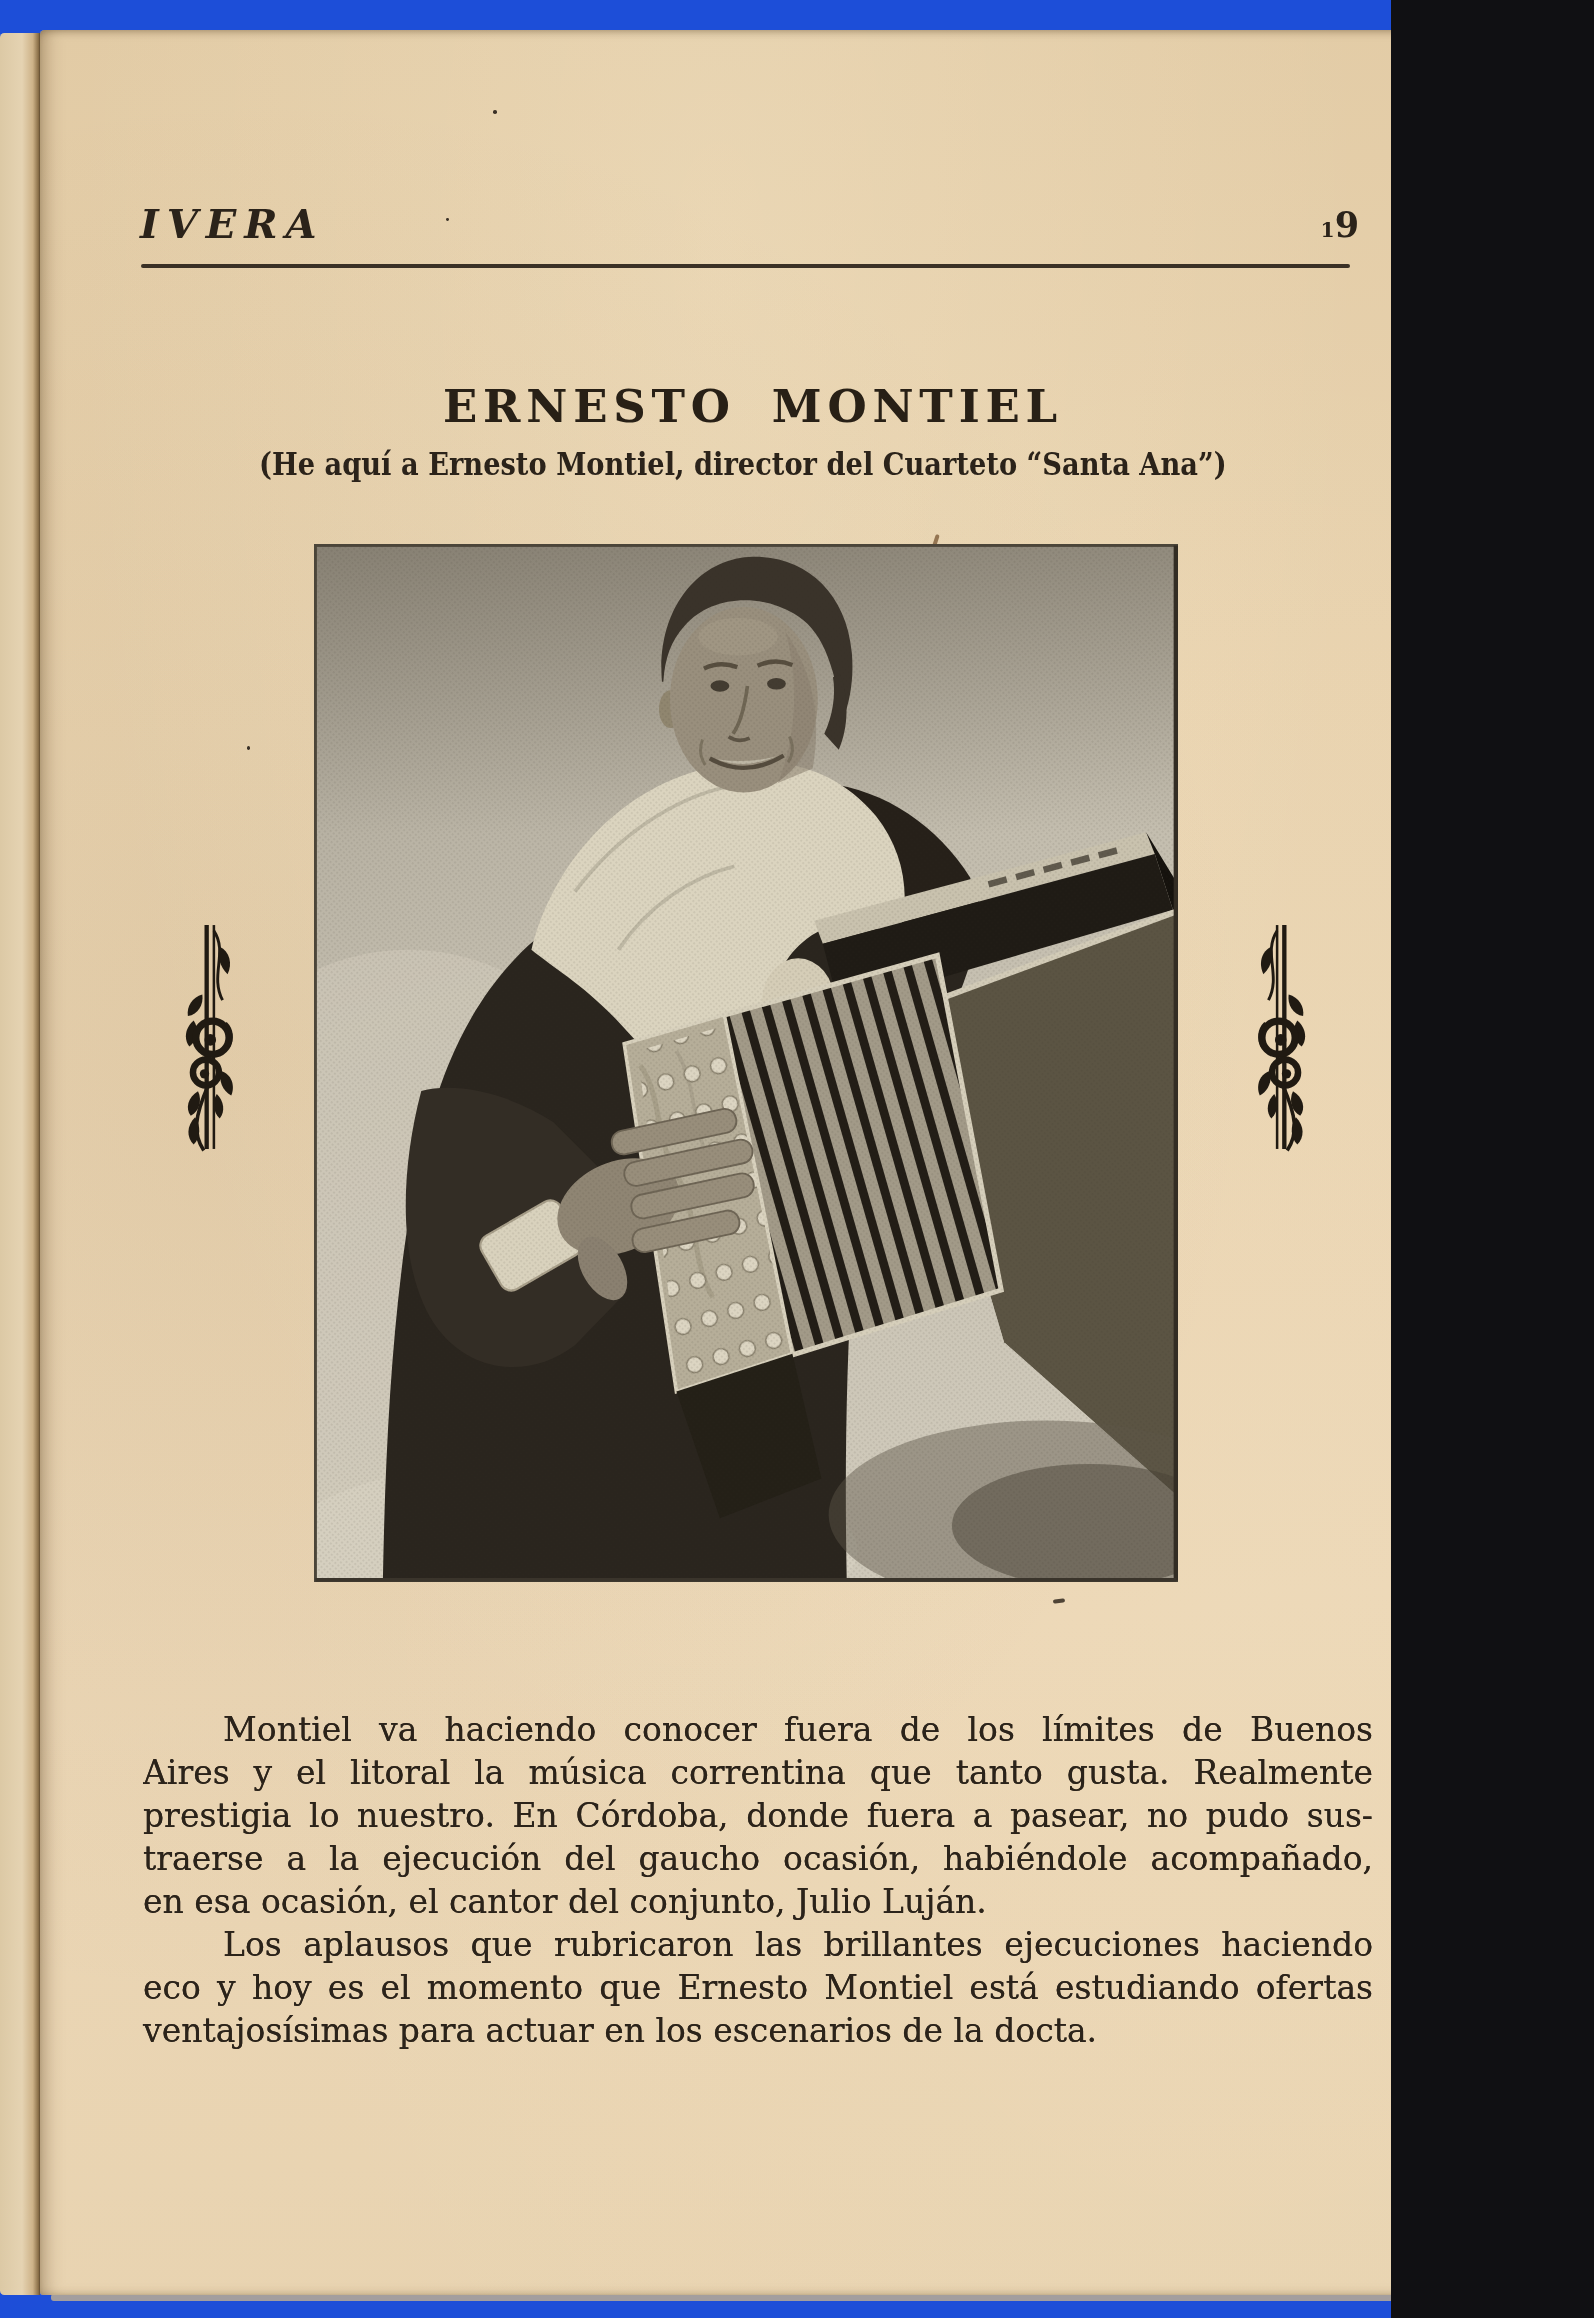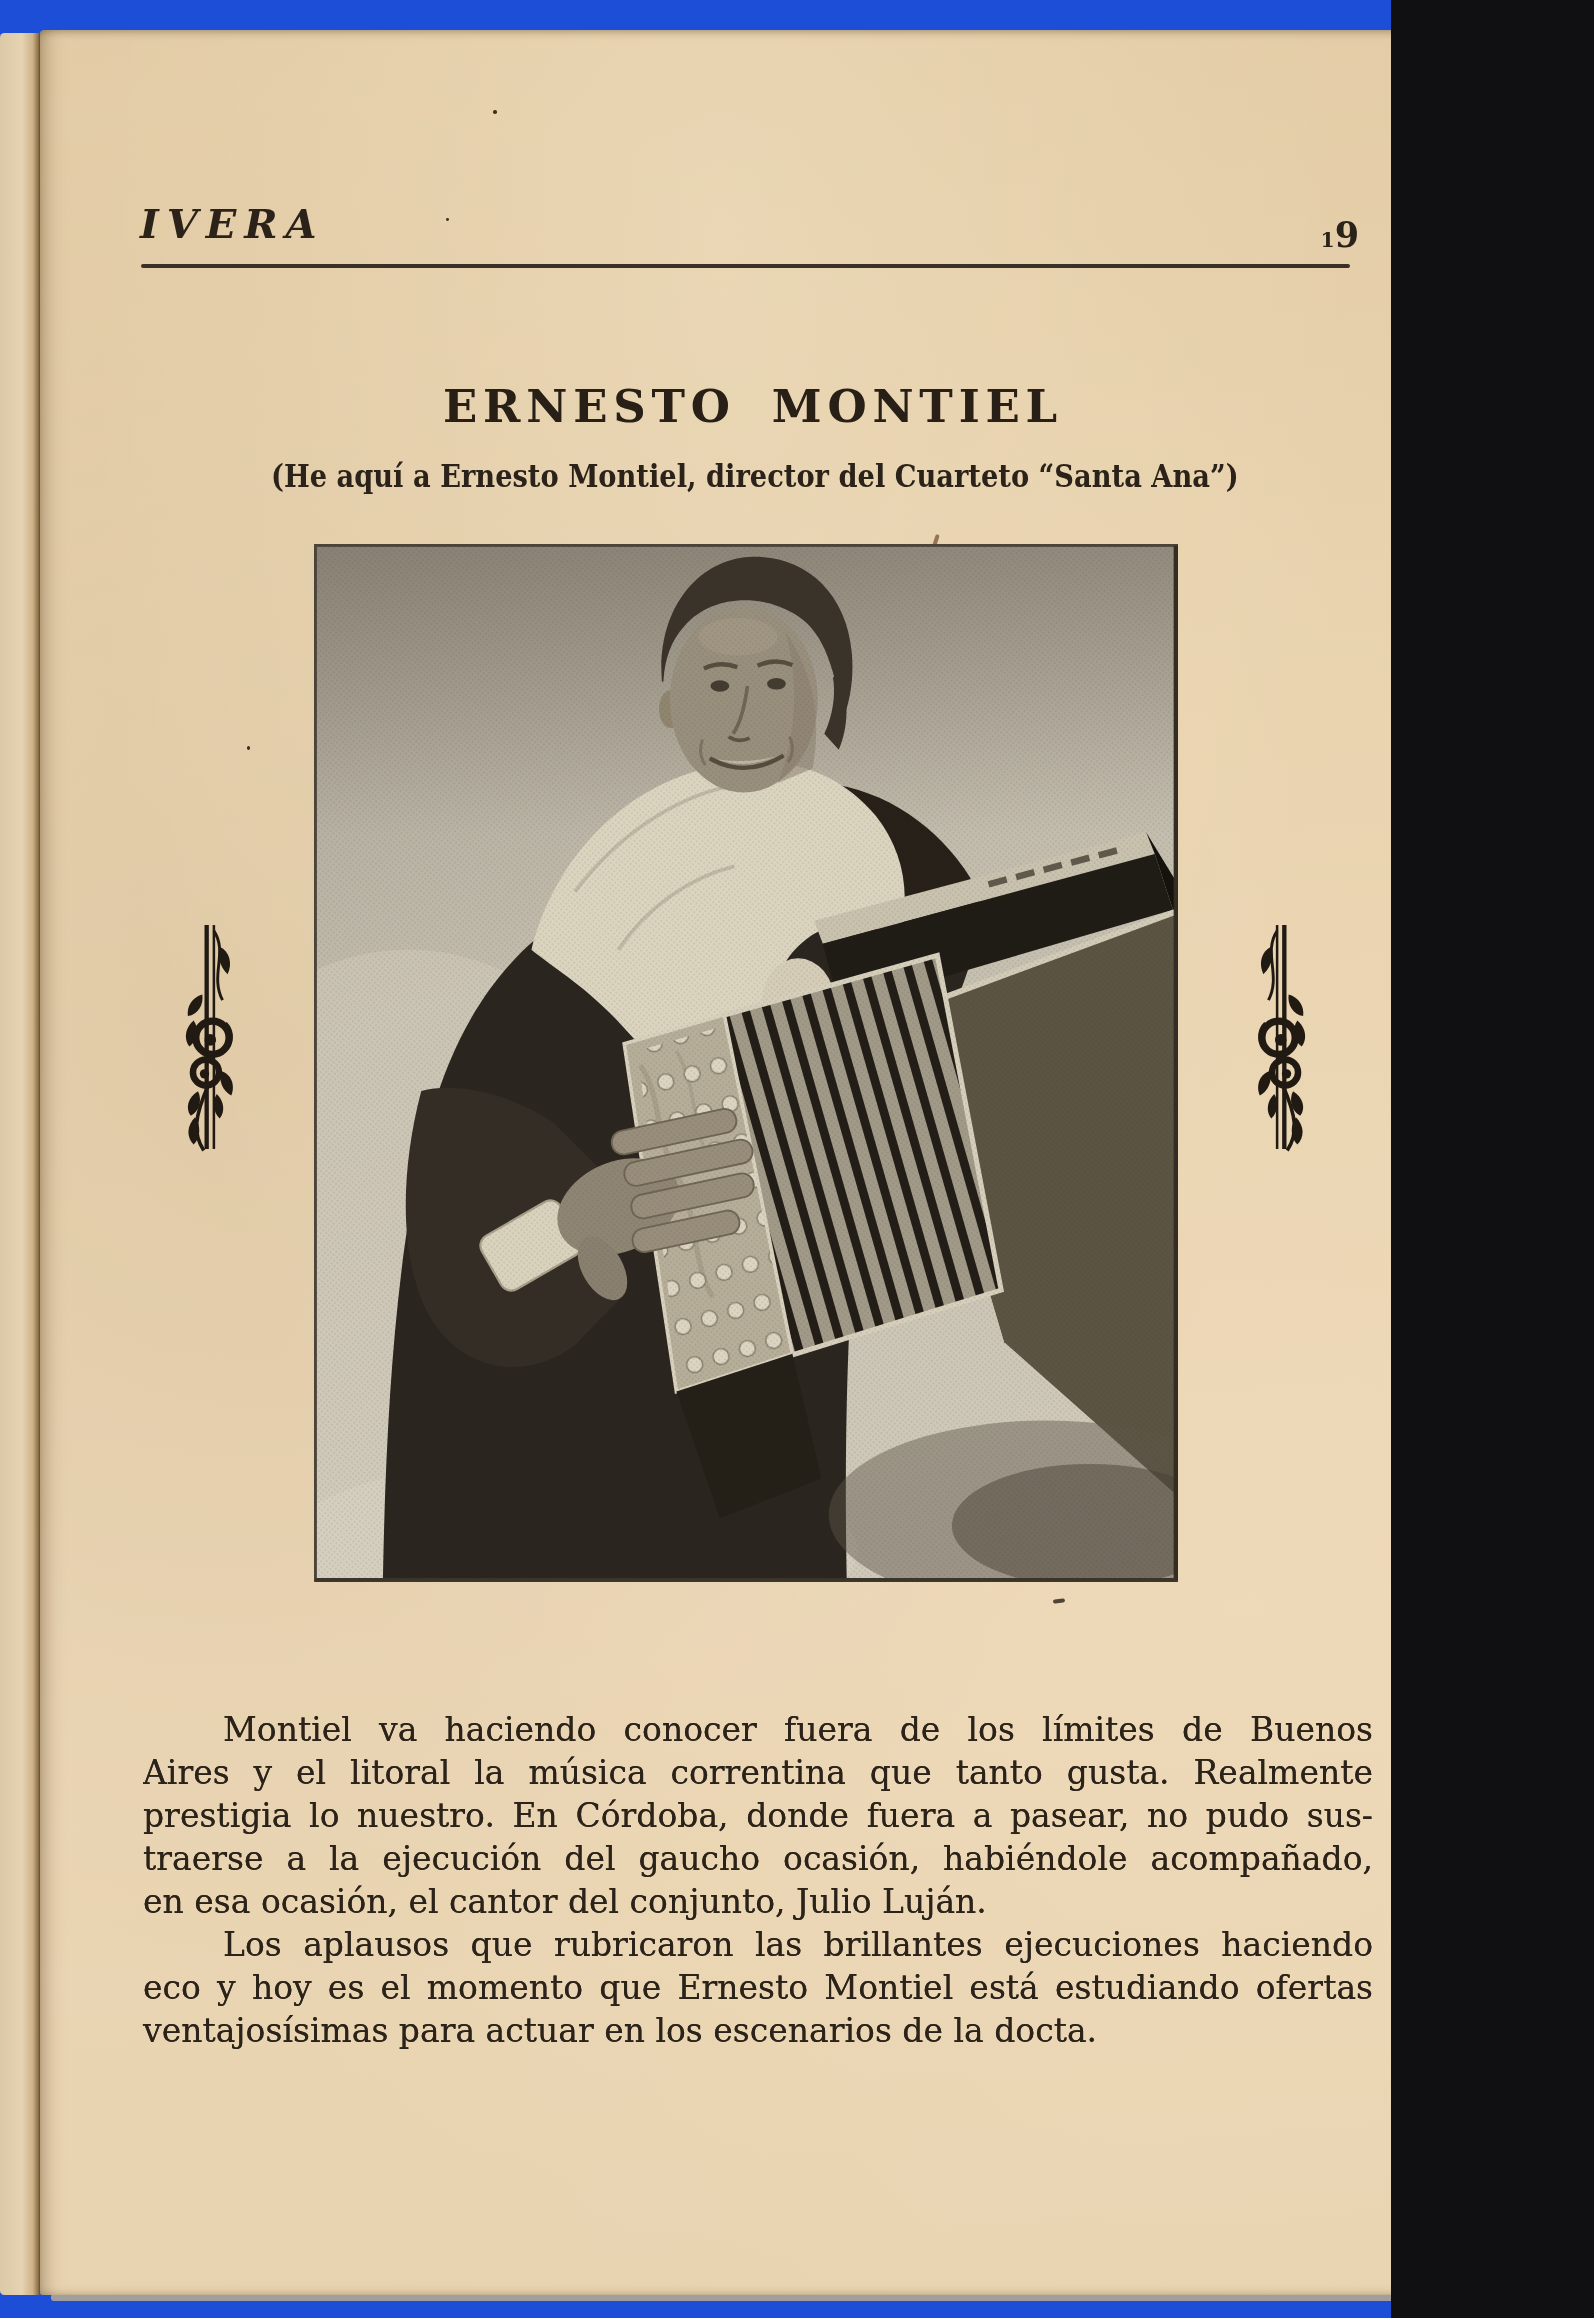--- a/index.html
+++ b/index.html
@@ -16,21 +16,21 @@
       linear-gradient(175deg,#e2cba5 0%,#e8d2ae 30%,#ebd6b5 70%,#e8d3b0 100%);
     border-radius:4.3px 8.7px 22px 2.9px;
     box-shadow:inset 14.5px 0 19px -11.6px rgba(95,70,35,.5), inset 0 7.2px 10px -7.2px rgba(70,50,25,.45),
                inset -5.8px 0 10px -5.8px rgba(110,85,45,.35), inset 0 -5.8px 8.7px -5.8px rgba(110,85,45,.30);}
   .edge-bottom{position:absolute;left:51px;top:2294px;width:1446px;height:6.5px;background:#c6b390;
     border-radius:2.9px;opacity:.8;}
   .edge-right{position:absolute;left:1550px;top:87px;width:3.6px;height:2145px;background:#7d6a4c;opacity:.55;border-radius:2.2px;}
 
   .masthead{position:absolute;left:100px;top:172px;font-size:40px;line-height:43px;
     font-weight:bold;font-style:italic;letter-spacing:8px;color:#2b231a;}
-  .pagenum{position:absolute;left:1232px;top:184px;width:87px;text-align:right;
+  .pagenum{position:absolute;left:1232px;top:174px;width:87px;text-align:right;
     font-size:35px;line-height:41px;font-weight:bold;color:#2b231a;}
   .pagenum::first-letter{font-size:58%;}
   .rule{position:absolute;left:101px;top:234px;width:1209px;height:3.6px;background:#2b231a;
     border-radius:2.2px;opacity:.92;}
 
   .centercol{position:absolute;left:0;width:1406px;text-align:center;}
   .title{top:341px;font-size:45px;line-height:51px;font-weight:bold;letter-spacing:5.8px;
     word-spacing:14.5px;color:#282016;}
   .subtitle{top:416px;font-size:31px;line-height:36px;font-weight:bold;color:#2b231a;}
   .subtitle .squeeze{display:inline-block;transform:scaleX(.88);transform-origin:50% 50%;white-space:nowrap;}
@@ -62,21 +62,21 @@
   <div class="prev-page"></div>
 
   <div class="page">
 
     <div class="masthead">IVERA</div>
     <div class="pagenum">19</div>
     <div class="rule"></div>
 
     <h1 class="centercol title" style="margin:10px;position:absolute;">ERNESTO MONTIEL</h1>
 
-    <p class="centercol subtitle" style="margin:12px;position:absolute;">
+    <p class="centercol subtitle" style="margin:0;position:absolute;">
       <span class="squeeze">(He aquí a Ernesto Montiel, director del Cuarteto “Santa Ana”)</span>
     </p>
 
     <div class="fiber"></div>
 
     <figure class="photo" style="margin:0;">
       <svg viewBox="0 0 1192 1433" preserveAspectRatio="none">
         <defs>
           <linearGradient id="bgGrad" x1="0" y1="0" x2="0.25" y2="1">
             <stop offset="0" stop-color="#a7a193"></stop>

